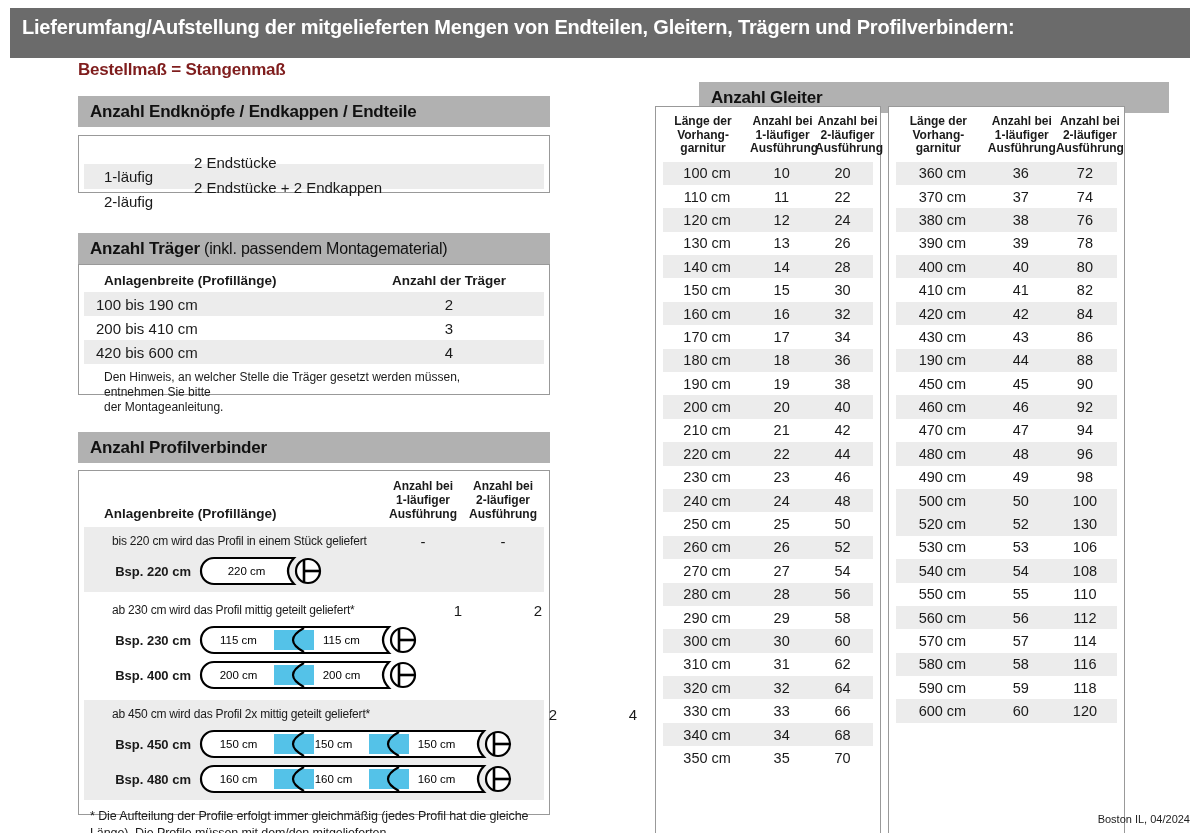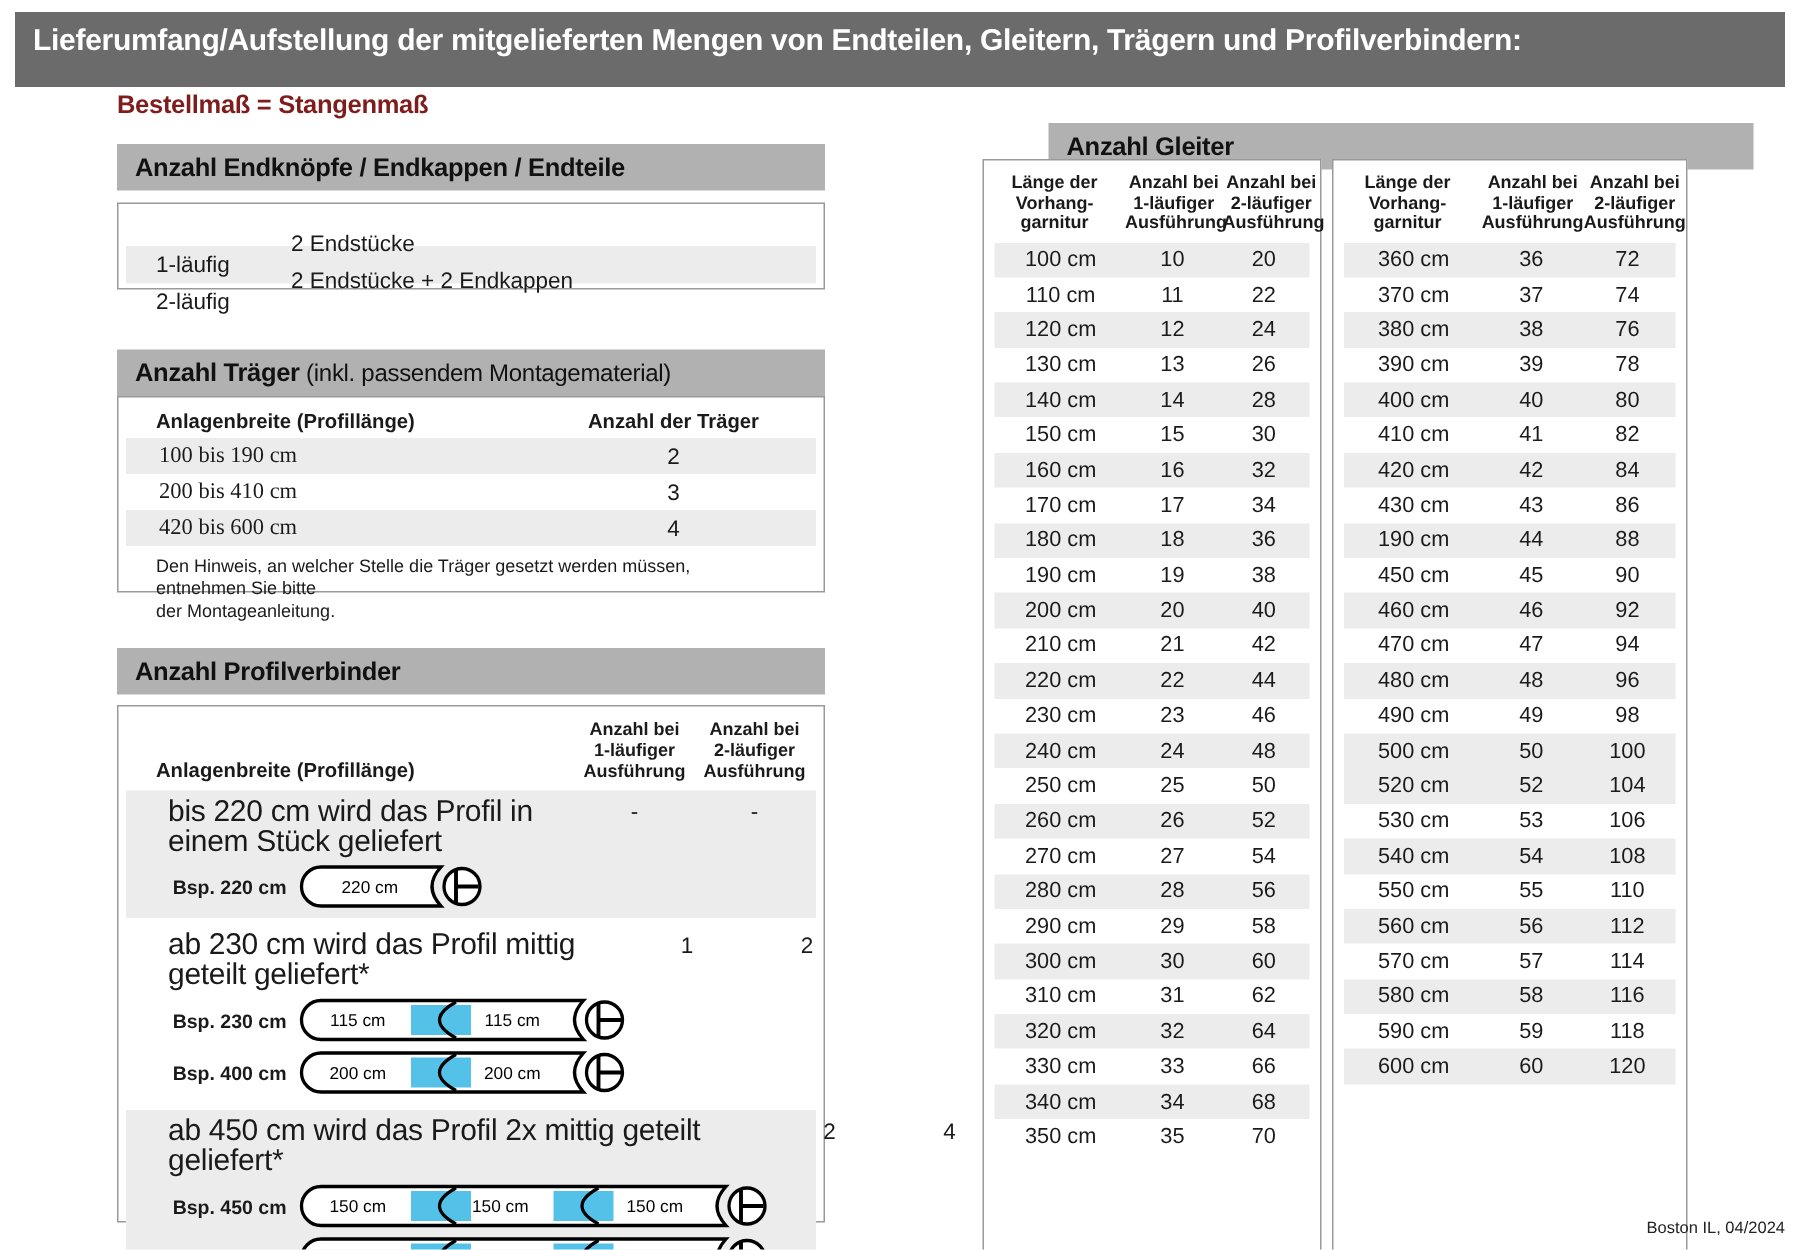--- a/index.html
+++ b/index.html
@@ -42,38 +42,38 @@
   .tr-head{
     display:grid;grid-template-columns:1fr 190px;font-size:13.5px;
     font-weight:bold;padding:8px 0 4px 0;margin:0 5px;
   }
   .tr-head .c1{padding-left:20px;}
   .tr-head .c2{text-align:center;}
   .tr-row{
     display:grid;grid-template-columns:1fr 190px;align-items:center;
     height:24px;font-size:15px;margin:0 5px;
   }
-  .tr-row .c1{padding-left:22px;font-family:Liberation Serif, serif;}
+  .tr-row .c1{padding-left:12px;}
   .tr-row .c2{text-align:center;}
   .tr-note{
     font-size:12px;line-height:15px;padding:6px 24px 0 20px;margin:0 5px;
   }
   
   .pv-head{
     display:grid;grid-template-columns:1fr 78px 82px;margin:0 5px;
     padding-top:8px;align-items:end;
   }
   .pv-head .c1{padding-left:20px;font-size:13.5px;font-weight:bold;padding-bottom:2px;}
   .pv-colhead{font-size:12px;font-weight:bold;text-align:center;line-height:14px;padding-bottom:2px;}
   .pv-row{
     display:grid;grid-template-columns:1fr 78px 82px;margin:4px 5px 0 5px;
     padding:4px 0 6px 0;
   }
   .pv-row .pv-val{text-align:center;font-size:15px;padding-top:2px;}
-  .pv-text{font-size:20px;padding-left:28px;line-height:20px;letter-spacing:-0.2px;}
+  .pv-text{font-size:12px;padding-left:28px;line-height:20px;letter-spacing:-0.2px;}
   .diag-line{display:flex;align-items:center;margin-top:5px;}
   .diag-label{
     width:115px;text-align:right;font-size:13px;font-weight:bold;
     padding-right:8px;box-sizing:border-box;white-space:nowrap;padding-left:10px;
   }
   .pv-footnote{
     font-size:12.5px;line-height:17px;padding:8px 14px 0 6px;margin:0 5px;
     letter-spacing:-0.1px;
   }
   
@@ -481,21 +481,21 @@
         <span>98</span>
       </div>
       <div class="gl-row stripe">
         <span>500 cm</span>
         <span>50</span>
         <span>100</span>
       </div>
       <div class="gl-row stripe">
         <span>520 cm</span>
         <span>52</span>
-        <span>104</span>
+        <span>130</span>
       </div>
       <div class="gl-row">
         <span>530 cm</span>
         <span>53</span>
         <span>106</span>
       </div>
       <div class="gl-row stripe">
         <span>540 cm</span>
         <span>54</span>
         <span>108</span>

